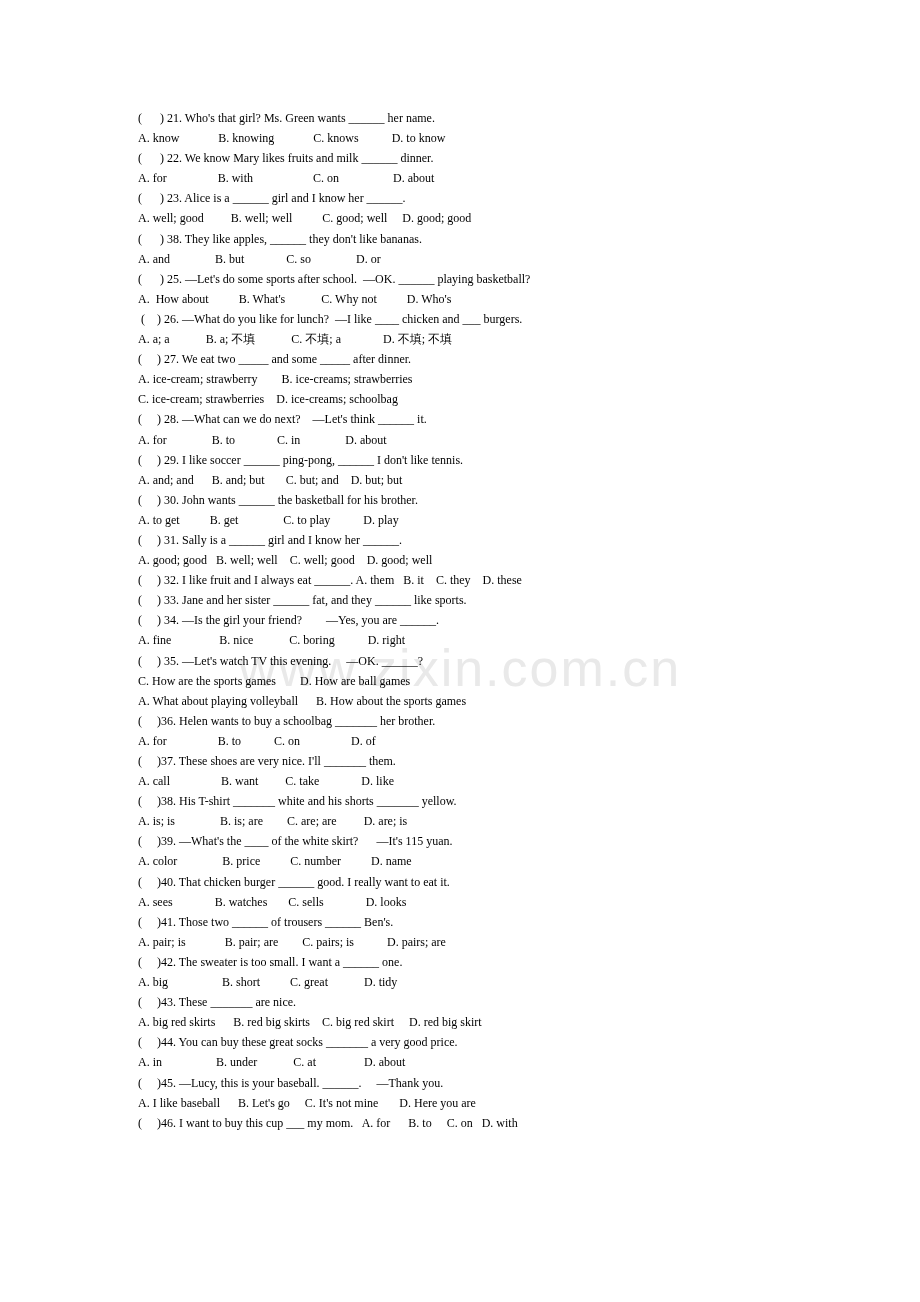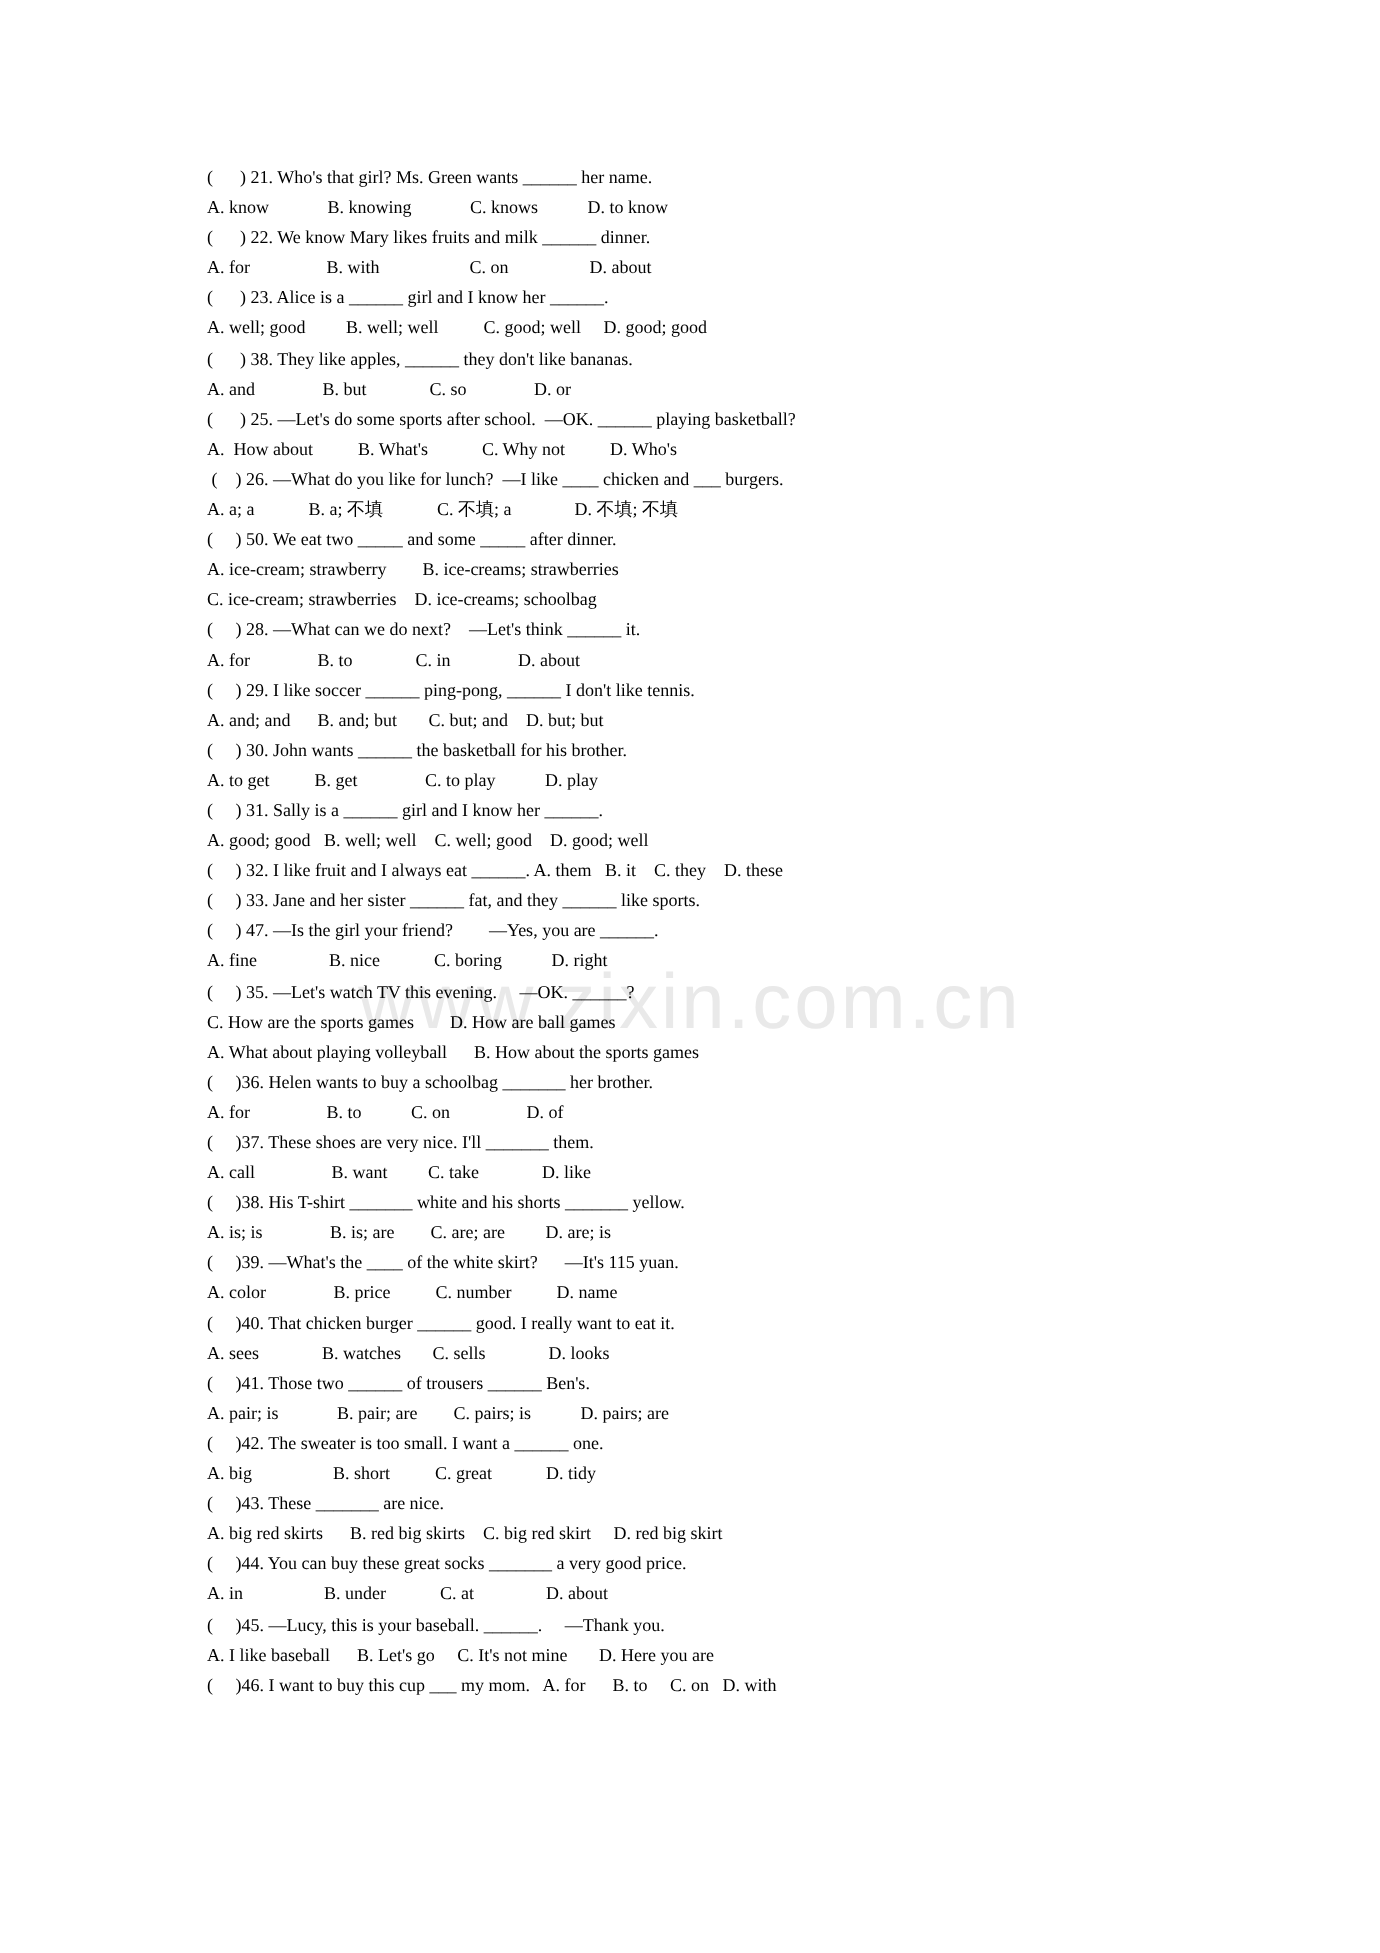--- a/index.html
+++ b/index.html
@@ -66,34 +66,34 @@
     <div class="line">(      ) 22. We know Mary likes fruits and milk ______ dinner.</div>
     <div class="line">A. for                 B. with                    C. on                  D. about</div>
     <div class="line">(      ) 23. Alice is a ______ girl and I know her ______.</div>
     <div class="line">A. well; good         B. well; well          C. good; well     D. good; good</div>
     <div class="line">(      ) 38. They like apples, ______ they don't like bananas.</div>
     <div class="line">A. and               B. but              C. so               D. or</div>
     <div class="line">(      ) 25. —Let's do some sports after school.  —OK. ______ playing basketball?</div>
     <div class="line">A.  How about          B. What's            C. Why not          D. Who's</div>
     <div class="line"> (    ) 26. —What do you like for lunch?  —I like ____ chicken and ___ burgers.</div>
     <div class="line">A. a; a            B. a; 不填            C. 不填; a              D. 不填; 不填</div>
-    <div class="line">(     ) 50. We eat two _____ and some _____ after dinner.</div>
+    <div class="line">(     ) 27. We eat two _____ and some _____ after dinner.</div>
     <div class="line">A. ice-cream; strawberry        B. ice-creams; strawberries</div>
     <div class="line">C. ice-cream; strawberries    D. ice-creams; schoolbag</div>
     <div class="line">(     ) 28. —What can we do next?    —Let's think ______ it.</div>
     <div class="line">A. for               B. to              C. in               D. about</div>
     <div class="line">(     ) 29. I like soccer ______ ping-pong, ______ I don't like tennis.</div>
     <div class="line">A. and; and      B. and; but       C. but; and    D. but; but</div>
     <div class="line">(     ) 30. John wants ______ the basketball for his brother.</div>
     <div class="line">A. to get          B. get               C. to play           D. play</div>
     <div class="line">(     ) 31. Sally is a ______ girl and I know her ______.</div>
     <div class="line">A. good; good   B. well; well    C. well; good    D. good; well</div>
     <div class="line">(     ) 32. I like fruit and I always eat ______. A. them   B. it    C. they    D. these</div>
     <div class="line">(     ) 33. Jane and her sister ______ fat, and they ______ like sports.</div>
-    <div class="line">(     ) 47. —Is the girl your friend?        —Yes, you are ______.</div>
+    <div class="line">(     ) 34. —Is the girl your friend?        —Yes, you are ______.</div>
     <div class="line">A. fine                B. nice            C. boring           D. right</div>
     <div class="line">(     ) 35. —Let's watch TV this evening.     —OK. ______?</div>
     <div class="line">C. How are the sports games        D. How are ball games</div>
     <div class="line">A. What about playing volleyball      B. How about the sports games</div>
     <div class="line">(     )36. Helen wants to buy a schoolbag _______ her brother.</div>
     <div class="line">A. for                 B. to           C. on                 D. of</div>
     <div class="line">(     )37. These shoes are very nice. I'll _______ them.</div>
     <div class="line">A. call                 B. want         C. take              D. like</div>
     <div class="line">(     )38. His T-shirt _______ white and his shorts _______ yellow.</div>
     <div class="line">A. is; is               B. is; are        C. are; are         D. are; is</div>

